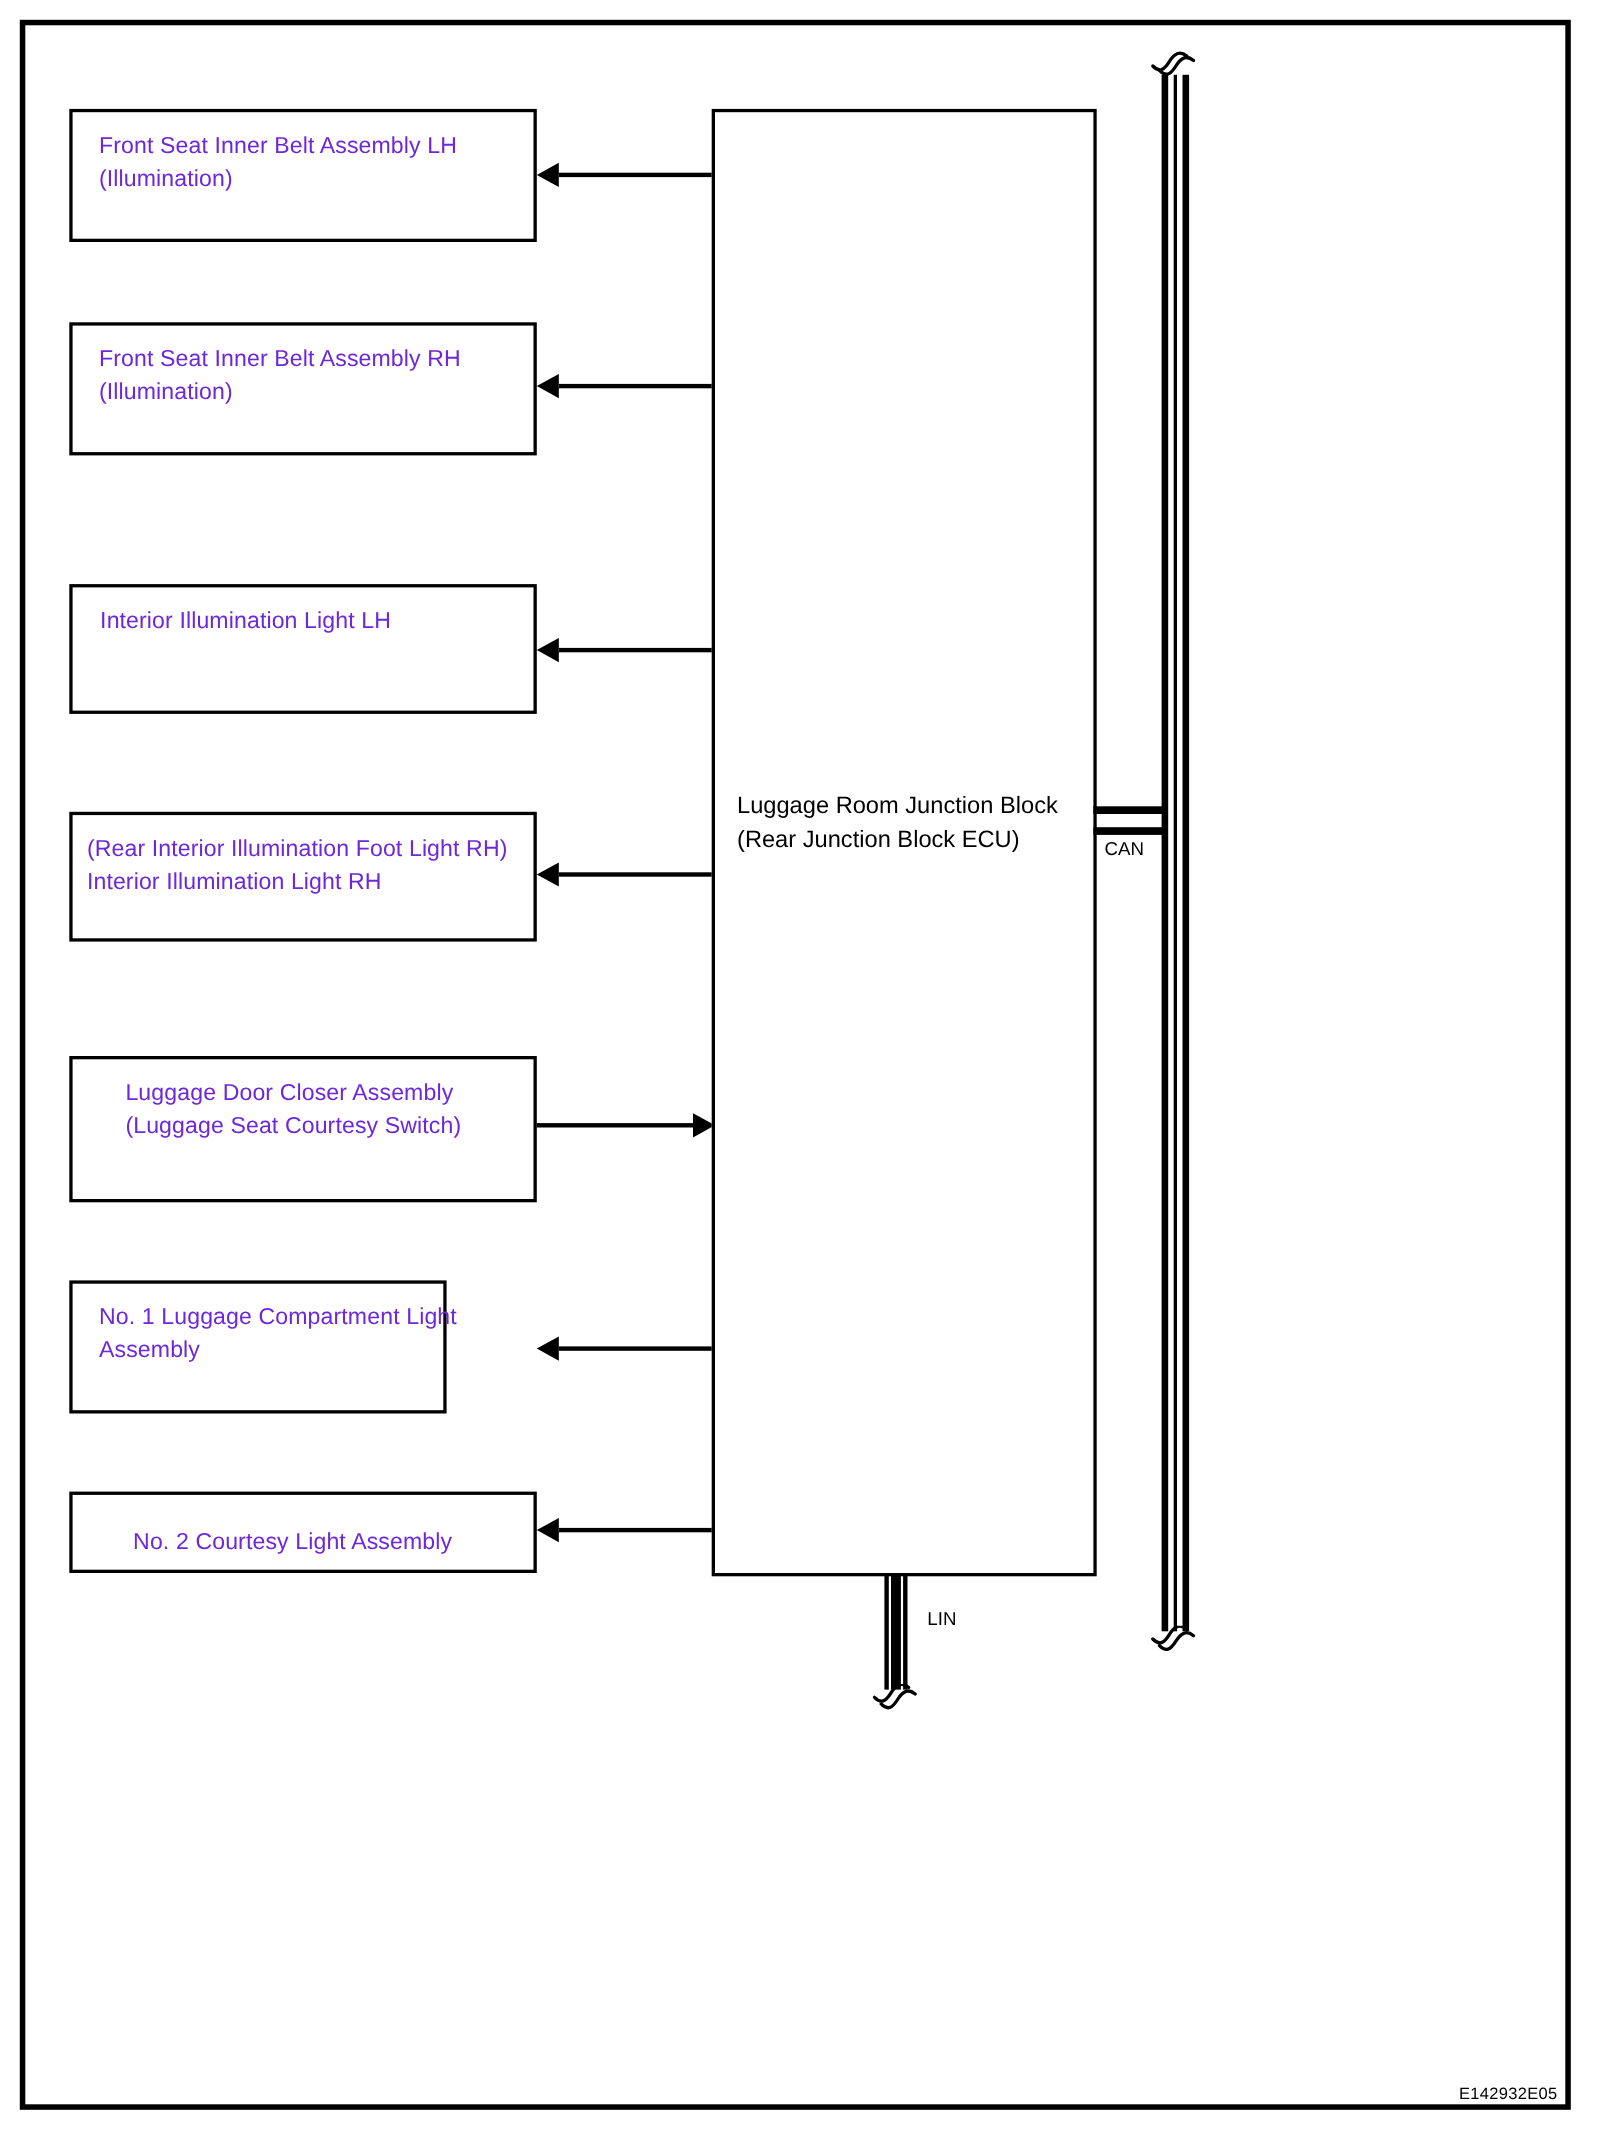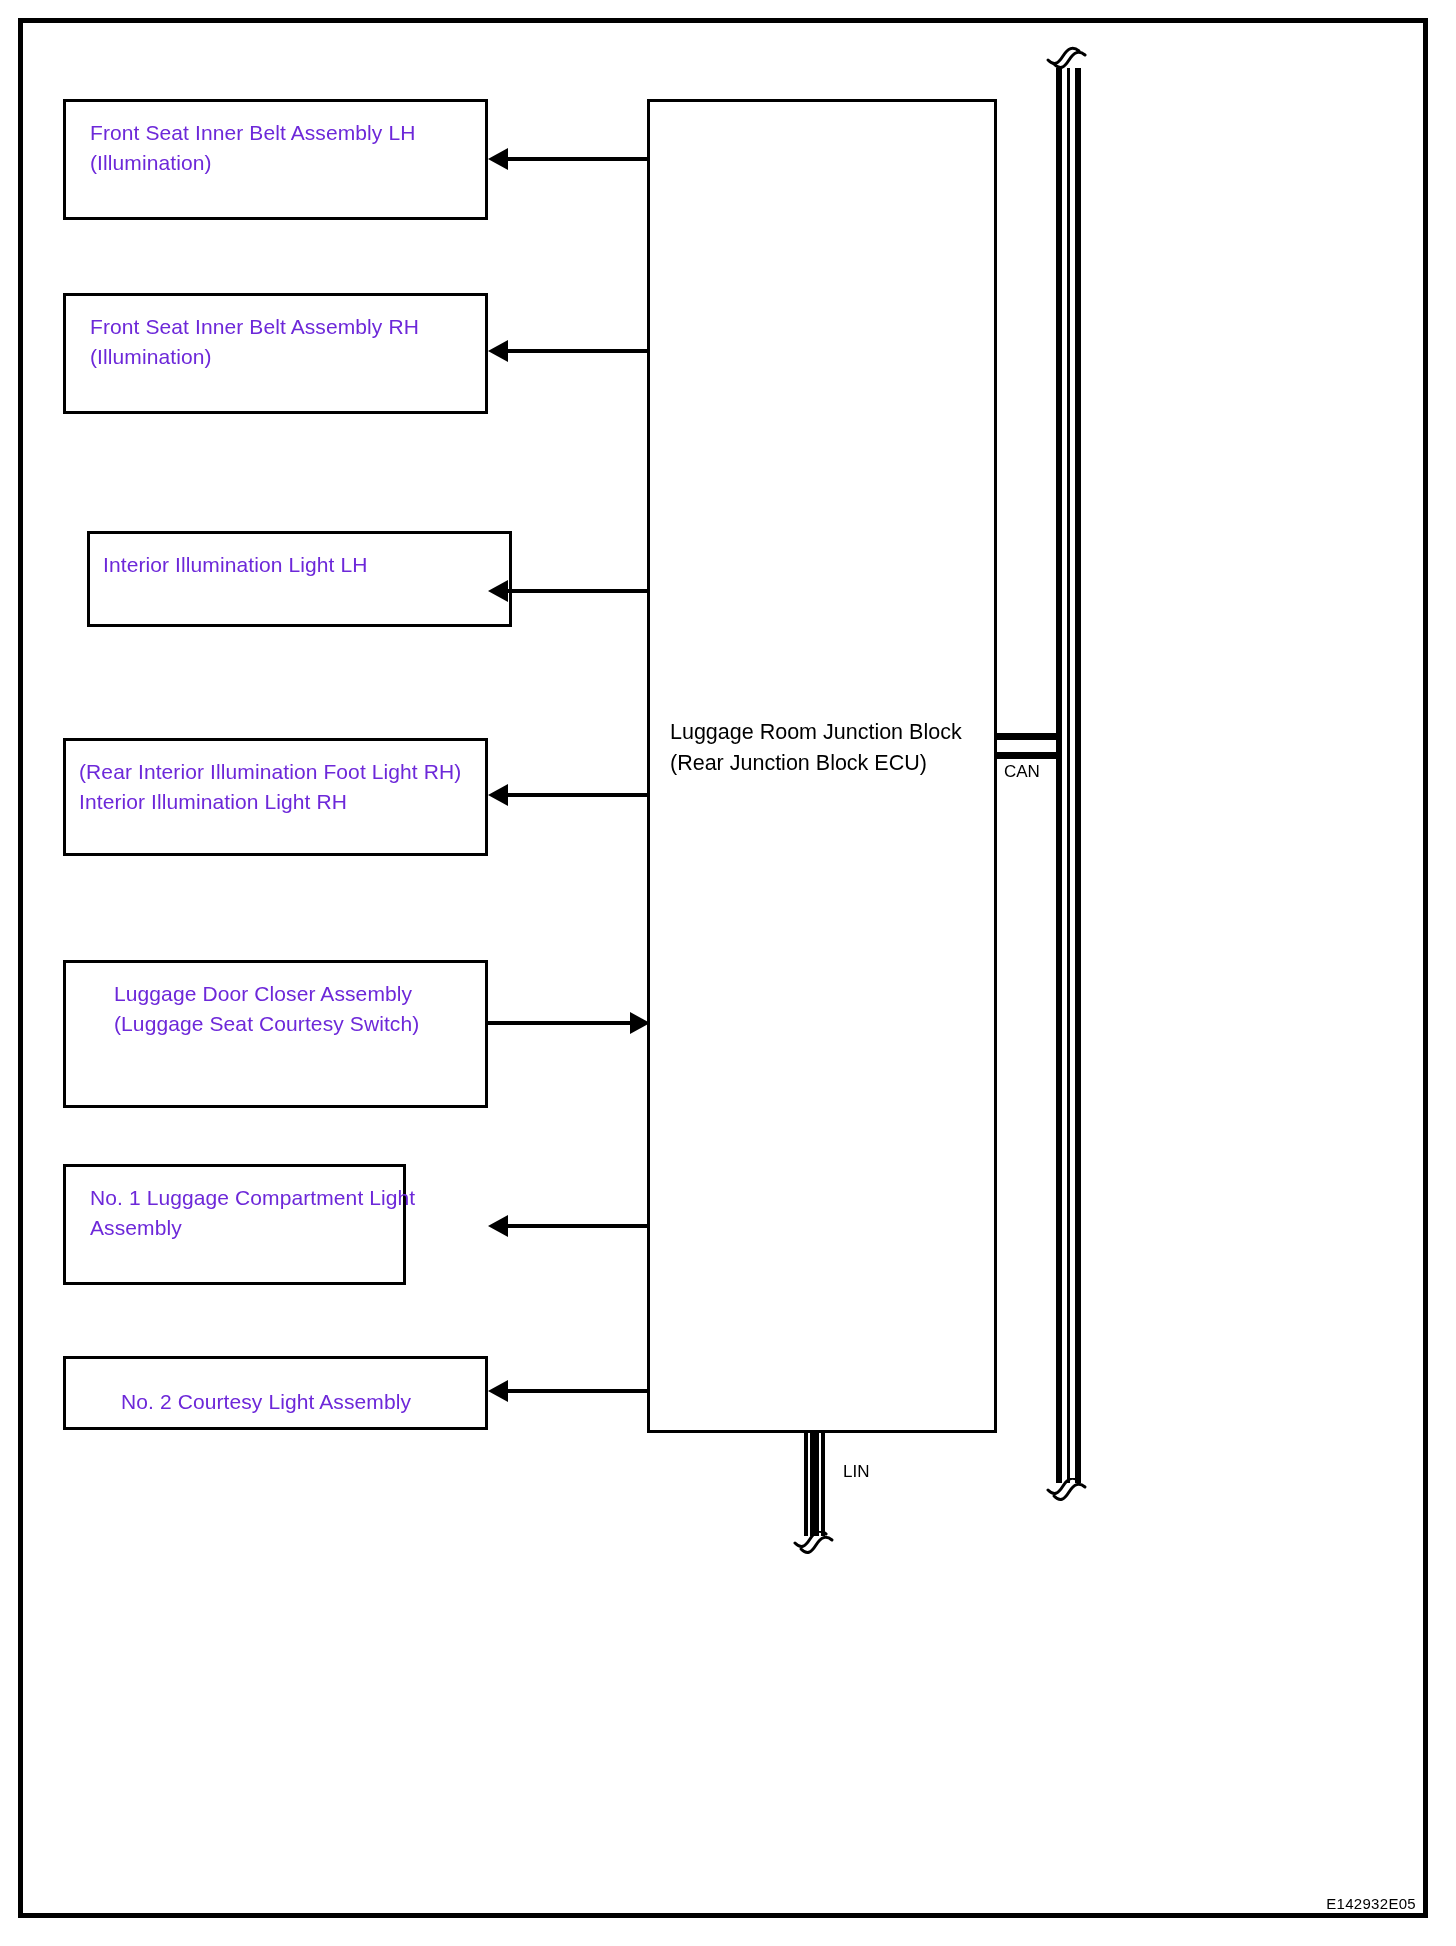--- a/index.html
+++ b/index.html
@@ -142,34 +142,34 @@
   <div class="conn" style="left:508px; top:157px; width:142px;"></div>
   <div class="arrow-head left" style="left:488px; top:148px;"></div>
 
   <div class="comp-box" style="left:63px; top:293px; width:425px; height:121px;">
     <div class="comp-line">Front Seat Inner Belt Assembly RH</div>
     <div class="comp-line">(Illumination)</div>
   </div>
   <div class="conn" style="left:508px; top:349px; width:142px;"></div>
   <div class="arrow-head left" style="left:488px; top:340px;"></div>
 
-  <div class="comp-box" style="left:63px; top:531px; width:425px; height:96px; padding-left:13px;margin-left:24px;">
+  <div class="comp-box" style="left:63px; top:531px; width:425px; height:118px; padding-left:25px;">
     <div class="comp-line">Interior Illumination Light LH</div>
   </div>
   <div class="conn" style="left:508px; top:589px; width:142px;"></div>
   <div class="arrow-head left" style="left:488px; top:580px;"></div>
 
   <div class="comp-box" style="left:63px; top:738px; width:425px; height:118px; padding-left:13px;">
     <div class="comp-line">(Rear Interior Illumination Foot Light RH)</div>
     <div class="comp-line">Interior Illumination Light RH</div>
   </div>
   <div class="conn" style="left:508px; top:793px; width:142px;"></div>
   <div class="arrow-head left" style="left:488px; top:784px;"></div>
 
-  <div class="comp-box" style="left:63px; top:960px; width:425px; height:148px; padding-left:48px;">
+  <div class="comp-box" style="left:63px; top:960px; width:425px; height:133px; padding-left:48px;">
     <div class="comp-line">Luggage Door Closer Assembly</div>
     <div class="comp-line">(Luggage Seat Courtesy Switch)</div>
   </div>
   <div class="conn" style="left:488px; top:1021px; width:142px;"></div>
   <div class="arrow-head right" style="left:630px; top:1012px;"></div>
 
   <div class="comp-box" style="left:63px; top:1164px; width:343px; height:121px;">
     <div class="comp-line">No. 1 Luggage Compartment Light</div>
     <div class="comp-line">Assembly</div>
   </div>

